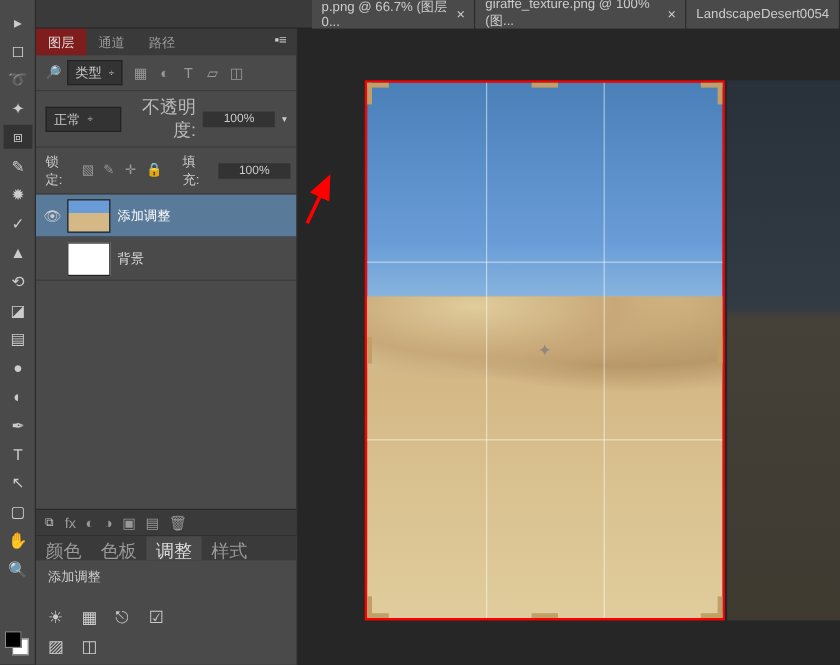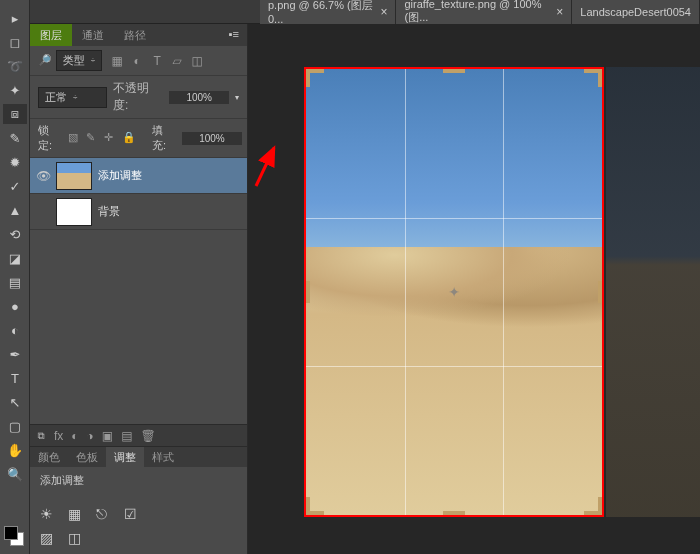--- a/index.html
+++ b/index.html
@@ -9,47 +9,47 @@
 .tool { width: 24px; height: 20px; margin-left: 3px; display: flex; align-items: center; justify-content: center; color: #ccc; font-size: 13px; cursor: pointer; position: relative; }
 .tool.active { background: #333; }
 .main-area { flex: 1; display: flex; flex-direction: column; }
 .tabbar { height: 24px; background: #3a3a3a; border-bottom: 1px solid #222; display: flex; align-items: center; padding-left: 230px; }
 .tab { height: 24px; display: flex; align-items: center; padding: 0 8px; background: #4a4a4a; border-right: 1px solid #2a2a2a; font-size: 11px; color: #ccc; gap: 6px; }
 .tab .close { font-size: 12px; cursor: pointer; }
 .workspace { flex: 1; display: flex; position: relative; }
 .panel { width: 218px; background: #4a4a4a; border-right: 1px solid #2a2a2a; display: flex; flex-direction: column; }
 .panel-tabs { height: 22px; background: #3a3a3a; display: flex; }
 .panel-tab { padding: 4px 10px; font-size: 11px; color: #999; cursor: pointer; }
-.panel-tab.active { background: #4d7c0f; color: #ddd; }
+.panel-tab.active { background: #7f1d1d; color: #ddd; }
 .panel-tabs .menu { margin-left: auto; padding: 4px 8px; cursor: pointer; }
 .layer-controls { padding: 4px 8px; display: flex; align-items: center; gap: 4px; border-bottom: 1px solid #3a3a3a; }
 .dropdown { background: #333; border: 1px solid #222; color: #ccc; padding: 2px 6px; font-size: 11px; display: flex; align-items: center; gap: 6px; }
 .dropdown .chev { font-size: 8px; }
 .small-icons { display: flex; gap: 6px; margin-left: 4px; }
 .si { width: 14px; height: 14px; color: #999; font-size: 12px; display: flex; align-items: center; justify-content: center; }
 .layer-controls2 { padding: 4px 8px; display: flex; align-items: center; gap: 6px; border-bottom: 1px solid #3a3a3a; }
-.opacity-label { font-size: 12px; color: #bbb; }
+.opacity-label { font-size: 15px; color: #bbb; text-align: right; }
 .opacity-val { background: #333; padding: 1px 17px; font-size: 10px; }
 .lock-row { padding: 4px 8px; display: flex; align-items: center; gap: 16px; border-bottom: 1px solid #3a3a3a; font-size: 11px; }
 .lock-icons { display: flex; gap: 4px; }
 .li { width: 14px; height: 14px; color: #999; font-size: 11px; }
 .layer-list { flex: 1; overflow: auto; }
 .layer-row { display: flex; align-items: center; height: 36px; padding: 2px 6px; border-bottom: 1px solid #3a3a3a; gap: 6px; }
 .layer-row.selected { background: #5a7a9a; }
 .eye { width: 14px; font-size: 12px; color: #ccc; }
 .thumb { width: 36px; height: 28px; background: #fff; border: 1px solid #222; }
 .thumb.desert { background: linear-gradient(to bottom, #6a9dd8 0%, #6a9dd8 40%, #d4b886 40%, #d4b886 100%); }
 .thumb.white { background: #fff; }
 .layer-name { font-size: 11px; color: #ddd; }
 .layer-row.selected .layer-name { color: #fff; }
 .layer-footer { height: 22px; background: #3a3a3a; border-top: 1px solid #2a2a2a; display: flex; align-items: center; padding: 0 6px; gap: 8px; color: #999; font-size: 11px; }
 .lf-icon { font-size: 12px; cursor: pointer; }
 .adj-panel { background: #4a4a4a; border-top: 1px solid #2a2a2a; }
 .adj-tabs { height: 20px; background: #3a3a3a; display: flex; }
-.adj-tab { padding: 3px 8px; font-size: 11px; color: #999; }
+.adj-tab { padding: 3px 8px; font-size: 15px; color: #999; }
 .adj-tab.active { background: #4a4a4a; color: #ddd; }
 .adj-content { padding: 6px 10px; }
 .adj-title { font-size: 11px; color: #ccc; margin-bottom: 18px; }
 .adj-icons { display: flex; gap: 10px; }
 .adj-icon { width: 18px; height: 18px; color: #ccc; font-size: 14px; }
 .canvas-area { flex: 1; background: #262626; position: relative; }
 .canvas-wrap { position: absolute; left: 56px; top: 43px; width: 300px; height: 450px; border: 2px solid #ff0000; }
 .desert-img { width: 100%; height: 100%; background: linear-gradient(to bottom, #4a7fb8 0%, #6a9dd8 30%, #8db8de 42%, #c8a878 44%, #d8c498 48%, #d4b886 55%, #e0cc9c 100%); position: relative; }
 .dune { position: absolute; left: 0; right: 0; top: 40%; height: 18%; background: radial-gradient(ellipse at 30% 10%, #e0cc9c 0%, #c8a878 40%, transparent 60%), radial-gradient(ellipse at 75% 5%, #d4b886 0%, #b89868 50%, transparent 70%); }
 .crop-grid { position: absolute; inset: 0; }

